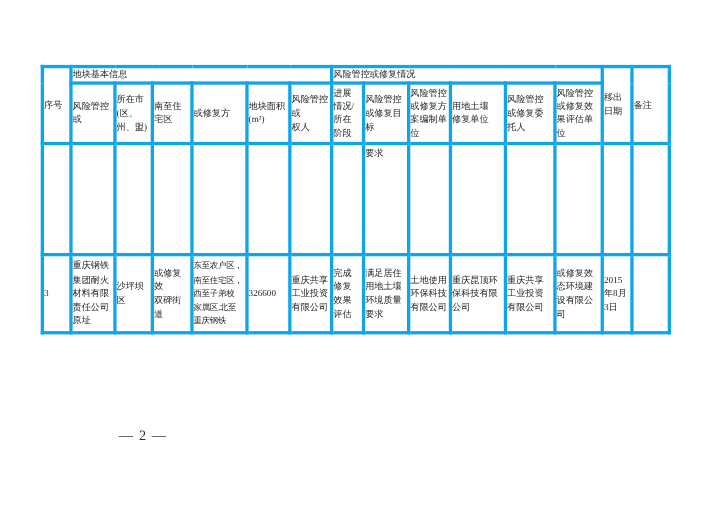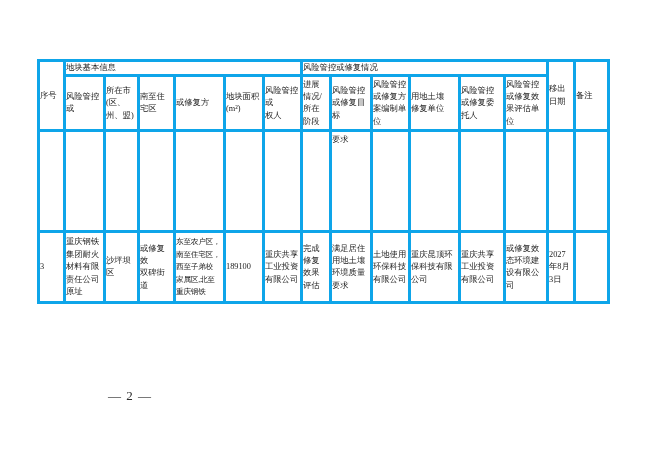--- a/index.html
+++ b/index.html
@@ -141,21 +141,21 @@
 原址</td>
       <td>沙坪坝
 区</td>
       <td>或修复效
 双碑街道</td>
       <td class="cell-boundary">东至农户区，
 南至住宅区，
 西至子弟校
 家属区,北至
 重庆钢铁</td>
-      <td>189100</td>
+      <td>326600</td>
       <td>重庆共享
 工业投资
 有限公司</td>
       <td>完成
 修复
 效果
 评估</td>
       <td>满足居住
 用地土壤
 环境质量
@@ -166,21 +166,21 @@
       <td>重庆昆顶环
 保科技有限
 公司</td>
       <td>重庆共享
 工业投资
 有限公司</td>
       <td>或修复效
 态环境建
 设有限公
 司</td>
-      <td>2027
+      <td>2015
 年8月
 3日</td>
       <td></td>
     </tr>
   </tbody>
     </table>
 
   <div class="page-num">— 2 —</div>
 
 </div>

